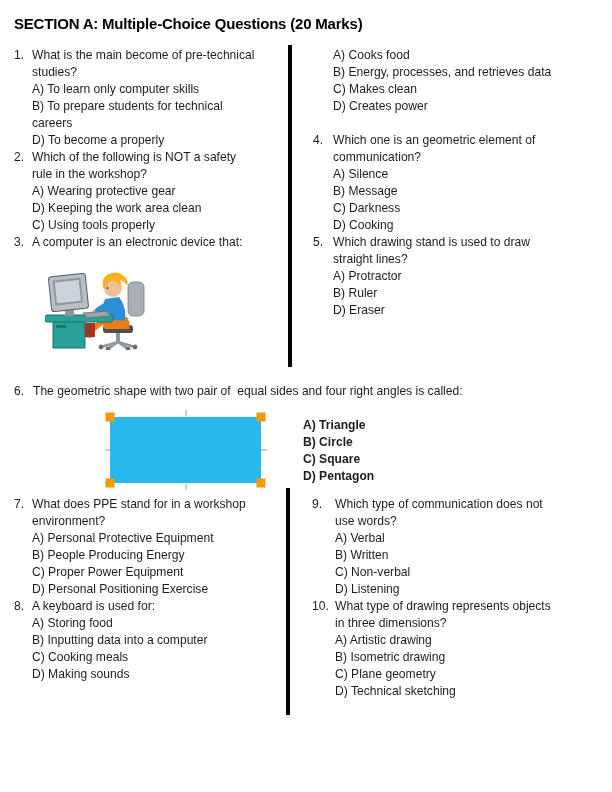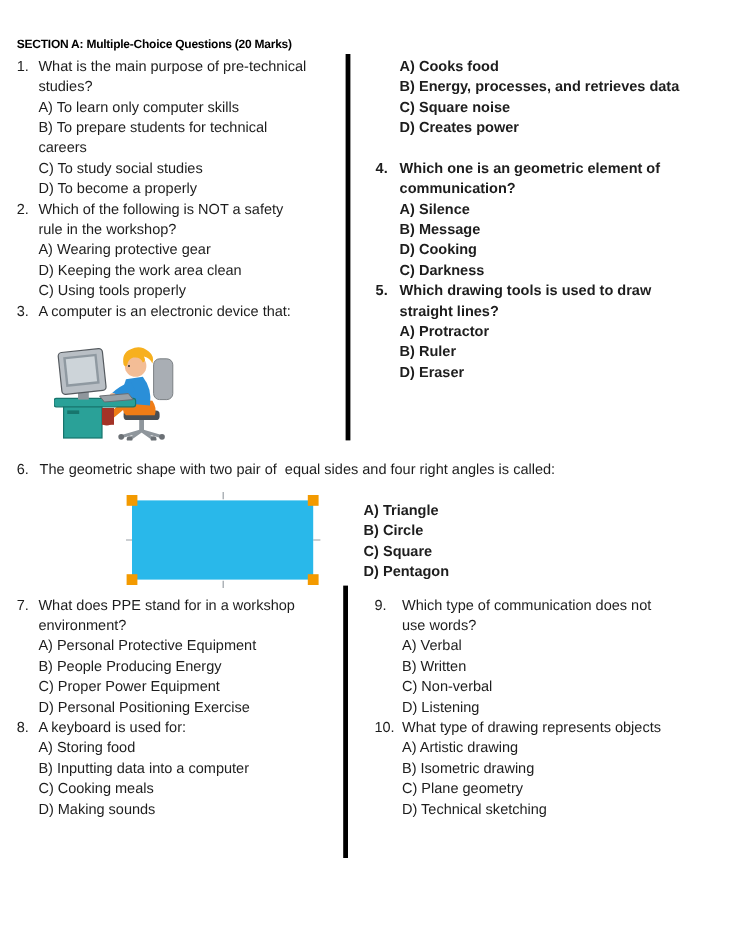--- a/index.html
+++ b/index.html
@@ -10,30 +10,30 @@
     background: #ffffff;
     font-family: "Liberation Sans", sans-serif;
     font-size: 12.1px;
     line-height: 17px;
     color: #1d1d1d;
     overflow: hidden;
   }
   .title {
     position: absolute;
     left: 14px;
-    top: 29px;
-    font-size: 10px;
+    top: 15px;
+    font-size: 15px;
     font-weight: bold;
     letter-spacing: -0.2px;
     color: #000000;
     white-space: pre;
   }
   .col { position: absolute; }
   .colA-left  { left: 14px;  top: 47px;  width: 256px; }
-  .colA-right { left: 313px; top: 47px;  width: 292px; font-weight: bold; }
+  .colA-right { left: 313px; top: 47px;  width: 292px; }
   .colB-left  { left: 14px;  top: 496px; width: 258px; }
   .colB-right { left: 312px; top: 496px; width: 294px; }
   .divider { position: absolute; width: 4px; background: #000000; }
   .divider-1 { left: 288px; top: 45px;  height: 322px; }
   .divider-2 { left: 286px; top: 488px; height: 227px; }
   .q { display: flex; }
   .qnum { width: 18px; flex-shrink: 0; white-space: pre; }
   .colA-right .qnum { width: 20px; }
   .colB-right .qnum { width: 23px; }
   .qbody { flex: 1; min-width: 0; }
@@ -51,26 +51,25 @@
 
 <div class="page">
 
   <div class="title">SECTION A: Multiple-Choice Questions (20 Marks)</div>
 
   <div class="col colA-left">
 
     <div class="q">
       <div class="qnum">1.</div>
       <div class="qbody">
-        <div class="qline">What is the main purpose of pre-technical</div>
+        <div class="qline">What is the main become of pre-technical</div>
         <div class="qline">studies?</div>
         <div class="opt">A) To learn only computer skills</div>
         <div class="opt">B) To prepare students for technical</div>
         <div class="opt">careers</div>
-        <div class="opt">C) To study social studies</div>
         <div class="opt">D) To become a properly</div>
       </div>
     </div>
 
     <div class="q">
       <div class="qnum">2.</div>
       <div class="qbody">
         <div class="qline">Which of the following is NOT a safety</div>
         <div class="qline">rule in the workshop?</div>
         <div class="opt">A) Wearing protective gear</div>
@@ -134,40 +133,40 @@
     </div>
   </div>
 
   <div class="divider divider-1"></div>
 
   <div class="col colA-right">
 
     <div class="optgroup">
       <div class="opt">A) Cooks food</div>
       <div class="opt">B) Energy, processes, and retrieves data</div>
-      <div class="opt">C) Square noise</div>
+      <div class="opt">C) Makes clean</div>
       <div class="opt">D) Creates power</div>
     </div>
 
     <div class="q mt17">
       <div class="qnum">4.</div>
       <div class="qbody">
         <div class="qline">Which one is an geometric element of</div>
         <div class="qline">communication?</div>
         <div class="opt">A) Silence</div>
         <div class="opt">B) Message</div>
+        <div class="opt">C) Darkness</div>
         <div class="opt">D) Cooking</div>
-        <div class="opt">C) Darkness</div>
       </div>
     </div>
 
     <div class="q">
       <div class="qnum">5.</div>
       <div class="qbody">
-        <div class="qline">Which drawing tools is used to draw</div>
+        <div class="qline">Which drawing stand is used to draw</div>
         <div class="qline">straight lines?</div>
         <div class="opt">A) Protractor</div>
         <div class="opt">B) Ruler</div>
         <div class="opt">D) Eraser</div>
       </div>
     </div>
   </div>
 
   <div class="q q6row">
     <div class="qnum">6.</div>
@@ -233,20 +232,21 @@
         <div class="opt">B) Written</div>
         <div class="opt">C) Non-verbal</div>
         <div class="opt">D) Listening</div>
       </div>
     </div>
 
     <div class="q">
       <div class="qnum">10.</div>
       <div class="qbody">
         <div class="qline">What type of drawing represents objects</div>
+        <div class="qline">in three dimensions?</div>
         <div class="opt">A) Artistic drawing</div>
         <div class="opt">B) Isometric drawing</div>
         <div class="opt">C) Plane geometry</div>
         <div class="opt">D) Technical sketching</div>
       </div>
     </div>
   </div>
 
 </div>
 

